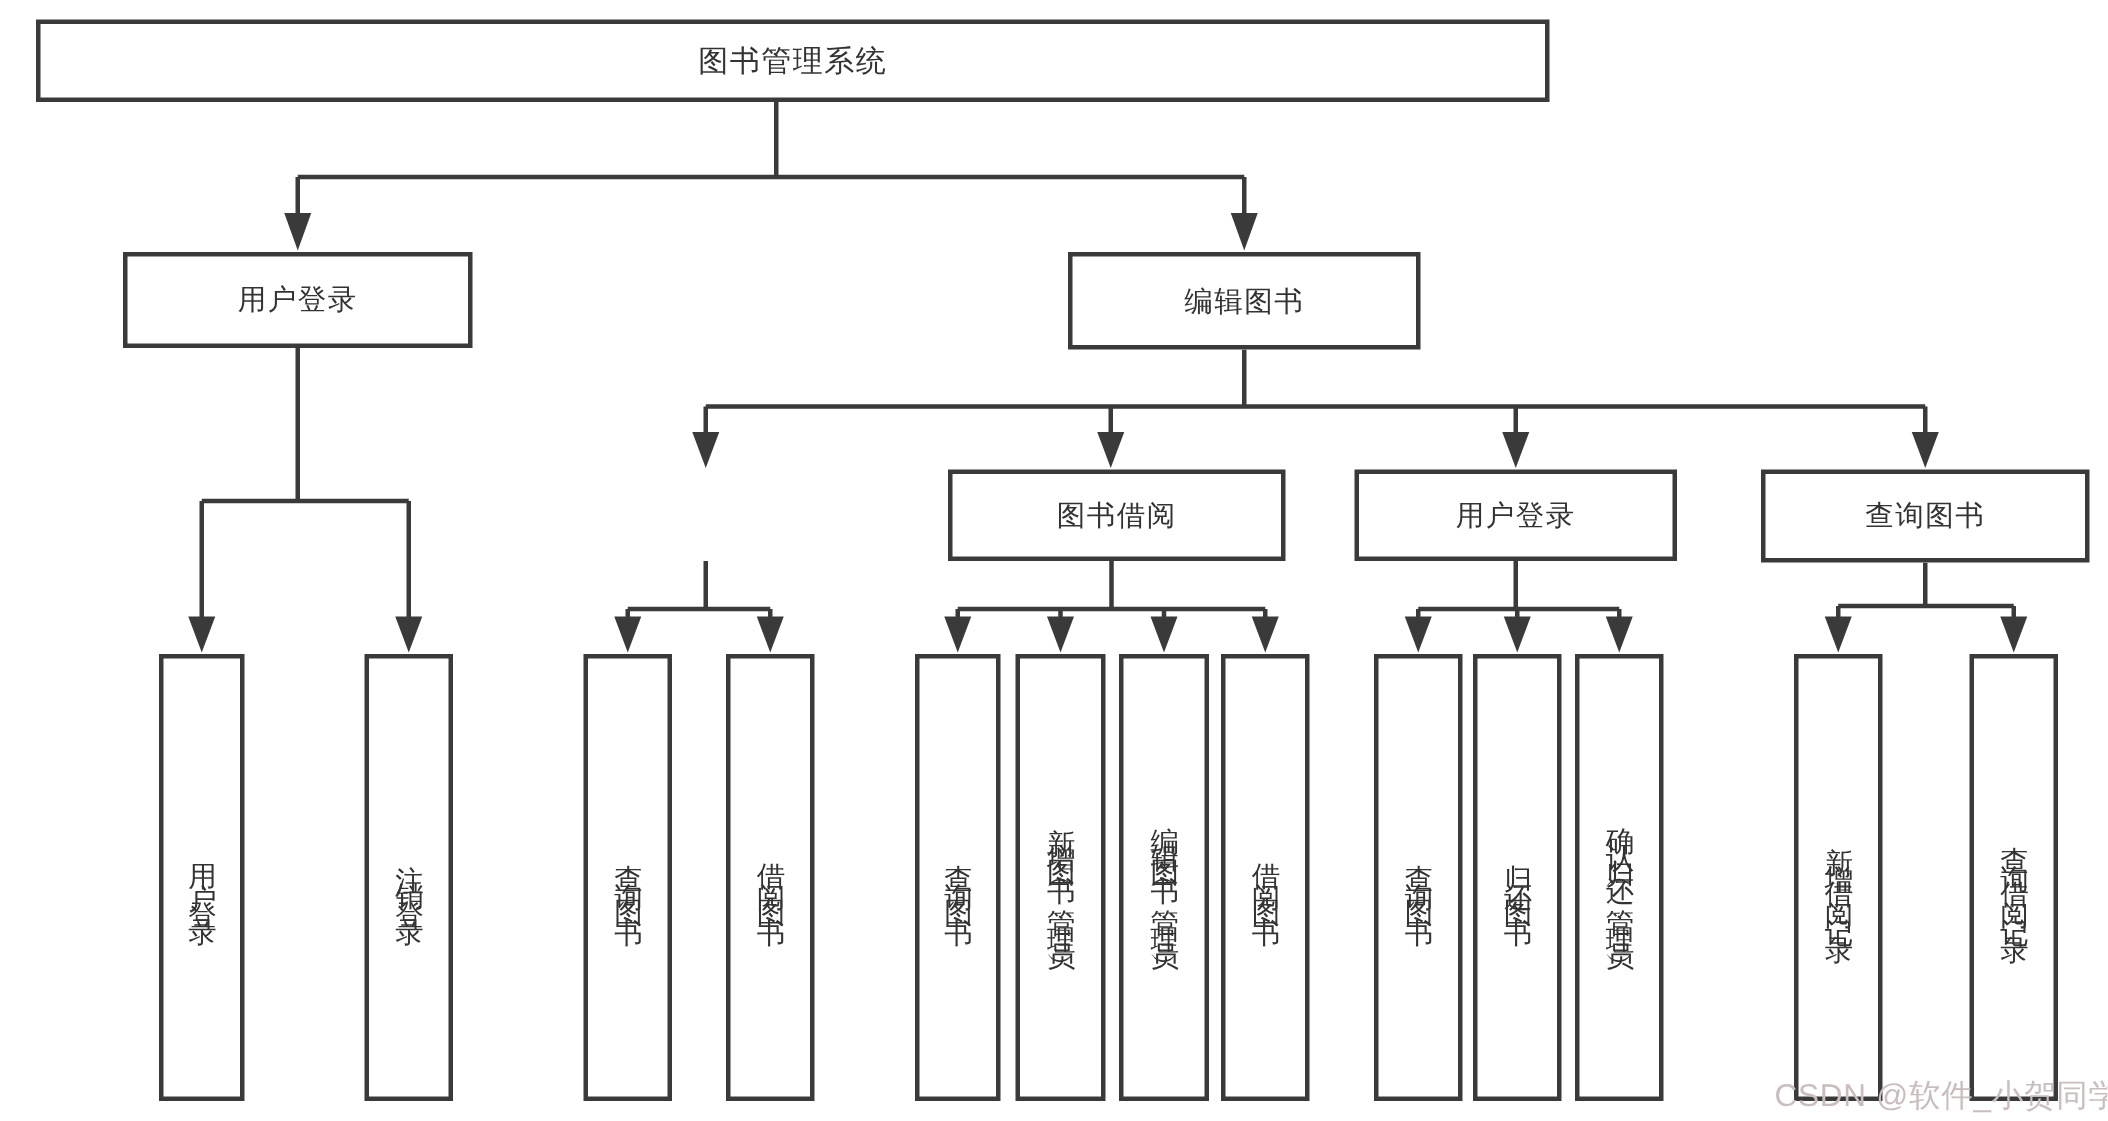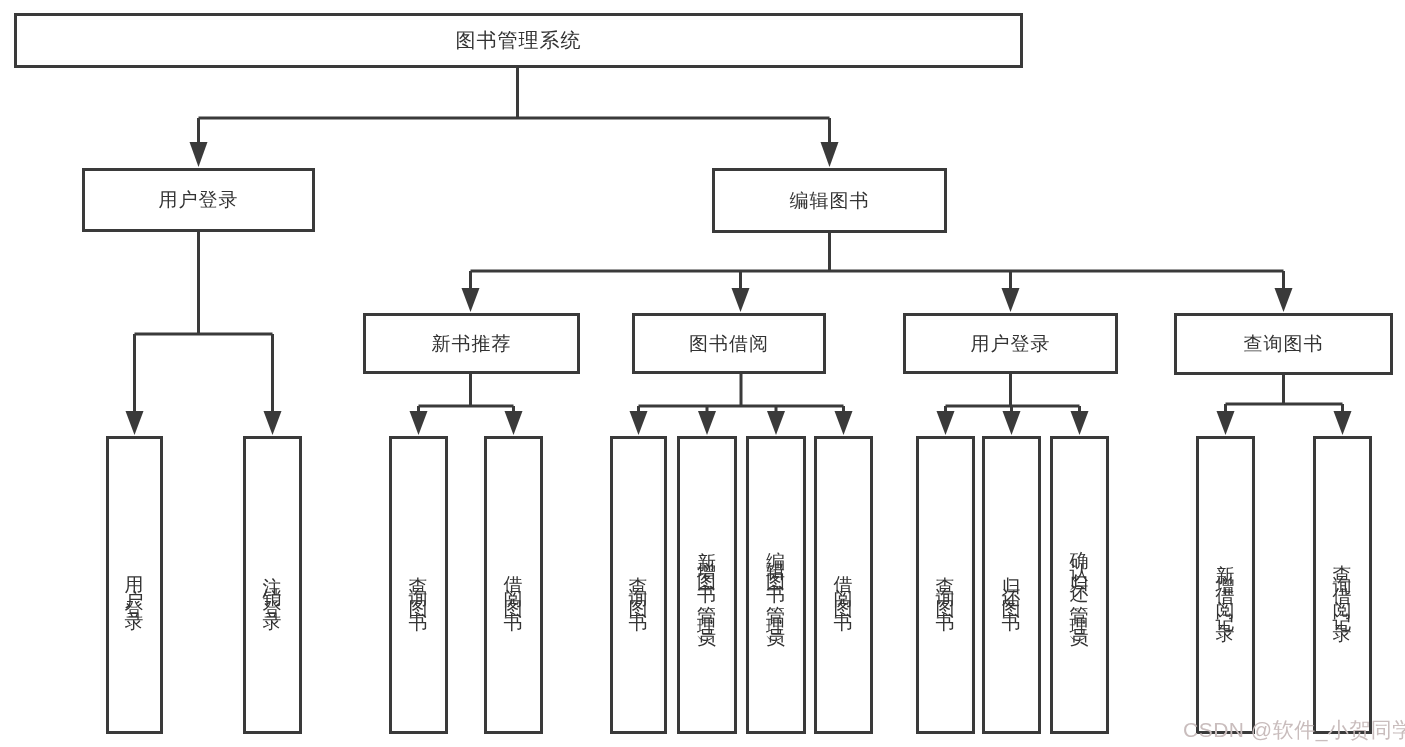--- a/index.html
+++ b/index.html
@@ -91,35 +91,32 @@
       <polygon points="767,411 785,411 776,435"></polygon>
       <polygon points="834.5,411 852.5,411 843.5,435"></polygon>
       <polygon points="936.5,411 954.5,411 945.5,435"></polygon>
       <polygon points="1002.5,411 1020.5,411 1011.5,435"></polygon>
       <polygon points="1070.5,411 1088.5,411 1079.5,435"></polygon>
       <polygon points="1216.5,411 1234.5,411 1225.5,435"></polygon>
       <polygon points="1333.5,411 1351.5,411 1342.5,435"></polygon>
     </g>
   </svg>
 
-  <div class="node root" style="left:14px;top:13px;width:1009px;height:55px">
+  <div class="node root" style="left:24px;top:13px;width:1009px;height:55px">
     <span>图书管理系统</span>
   </div>
 
   <div class="node" style="left:82px;top:168px;width:233px;height:64px">
     <span>用户登录</span>
   </div>
   <div class="node" style="left:712px;top:168px;width:235px;height:65px">
     <span>编辑图书</span>
   </div>
 
-  <div class="node" style="left:363px;top:313px;width:217px;height:61px">
-    <span>新书推荐</span>
-  </div>
-  <div class="node" style="left:632px;top:313px;width:194px;height:61px">
+  <div class="node" style="left:632px;top:313px;width:225px;height:61px">
     <span>图书借阅</span>
   </div>
   <div class="node" style="left:903px;top:313px;width:215px;height:61px">
     <span>用户登录</span>
   </div>
   <div class="node" style="left:1174px;top:313px;width:219px;height:62px">
     <span>查询图书</span>
   </div>
 
   <div class="leaf" style="left:106px;top:436px;width:57px;height:298px">

